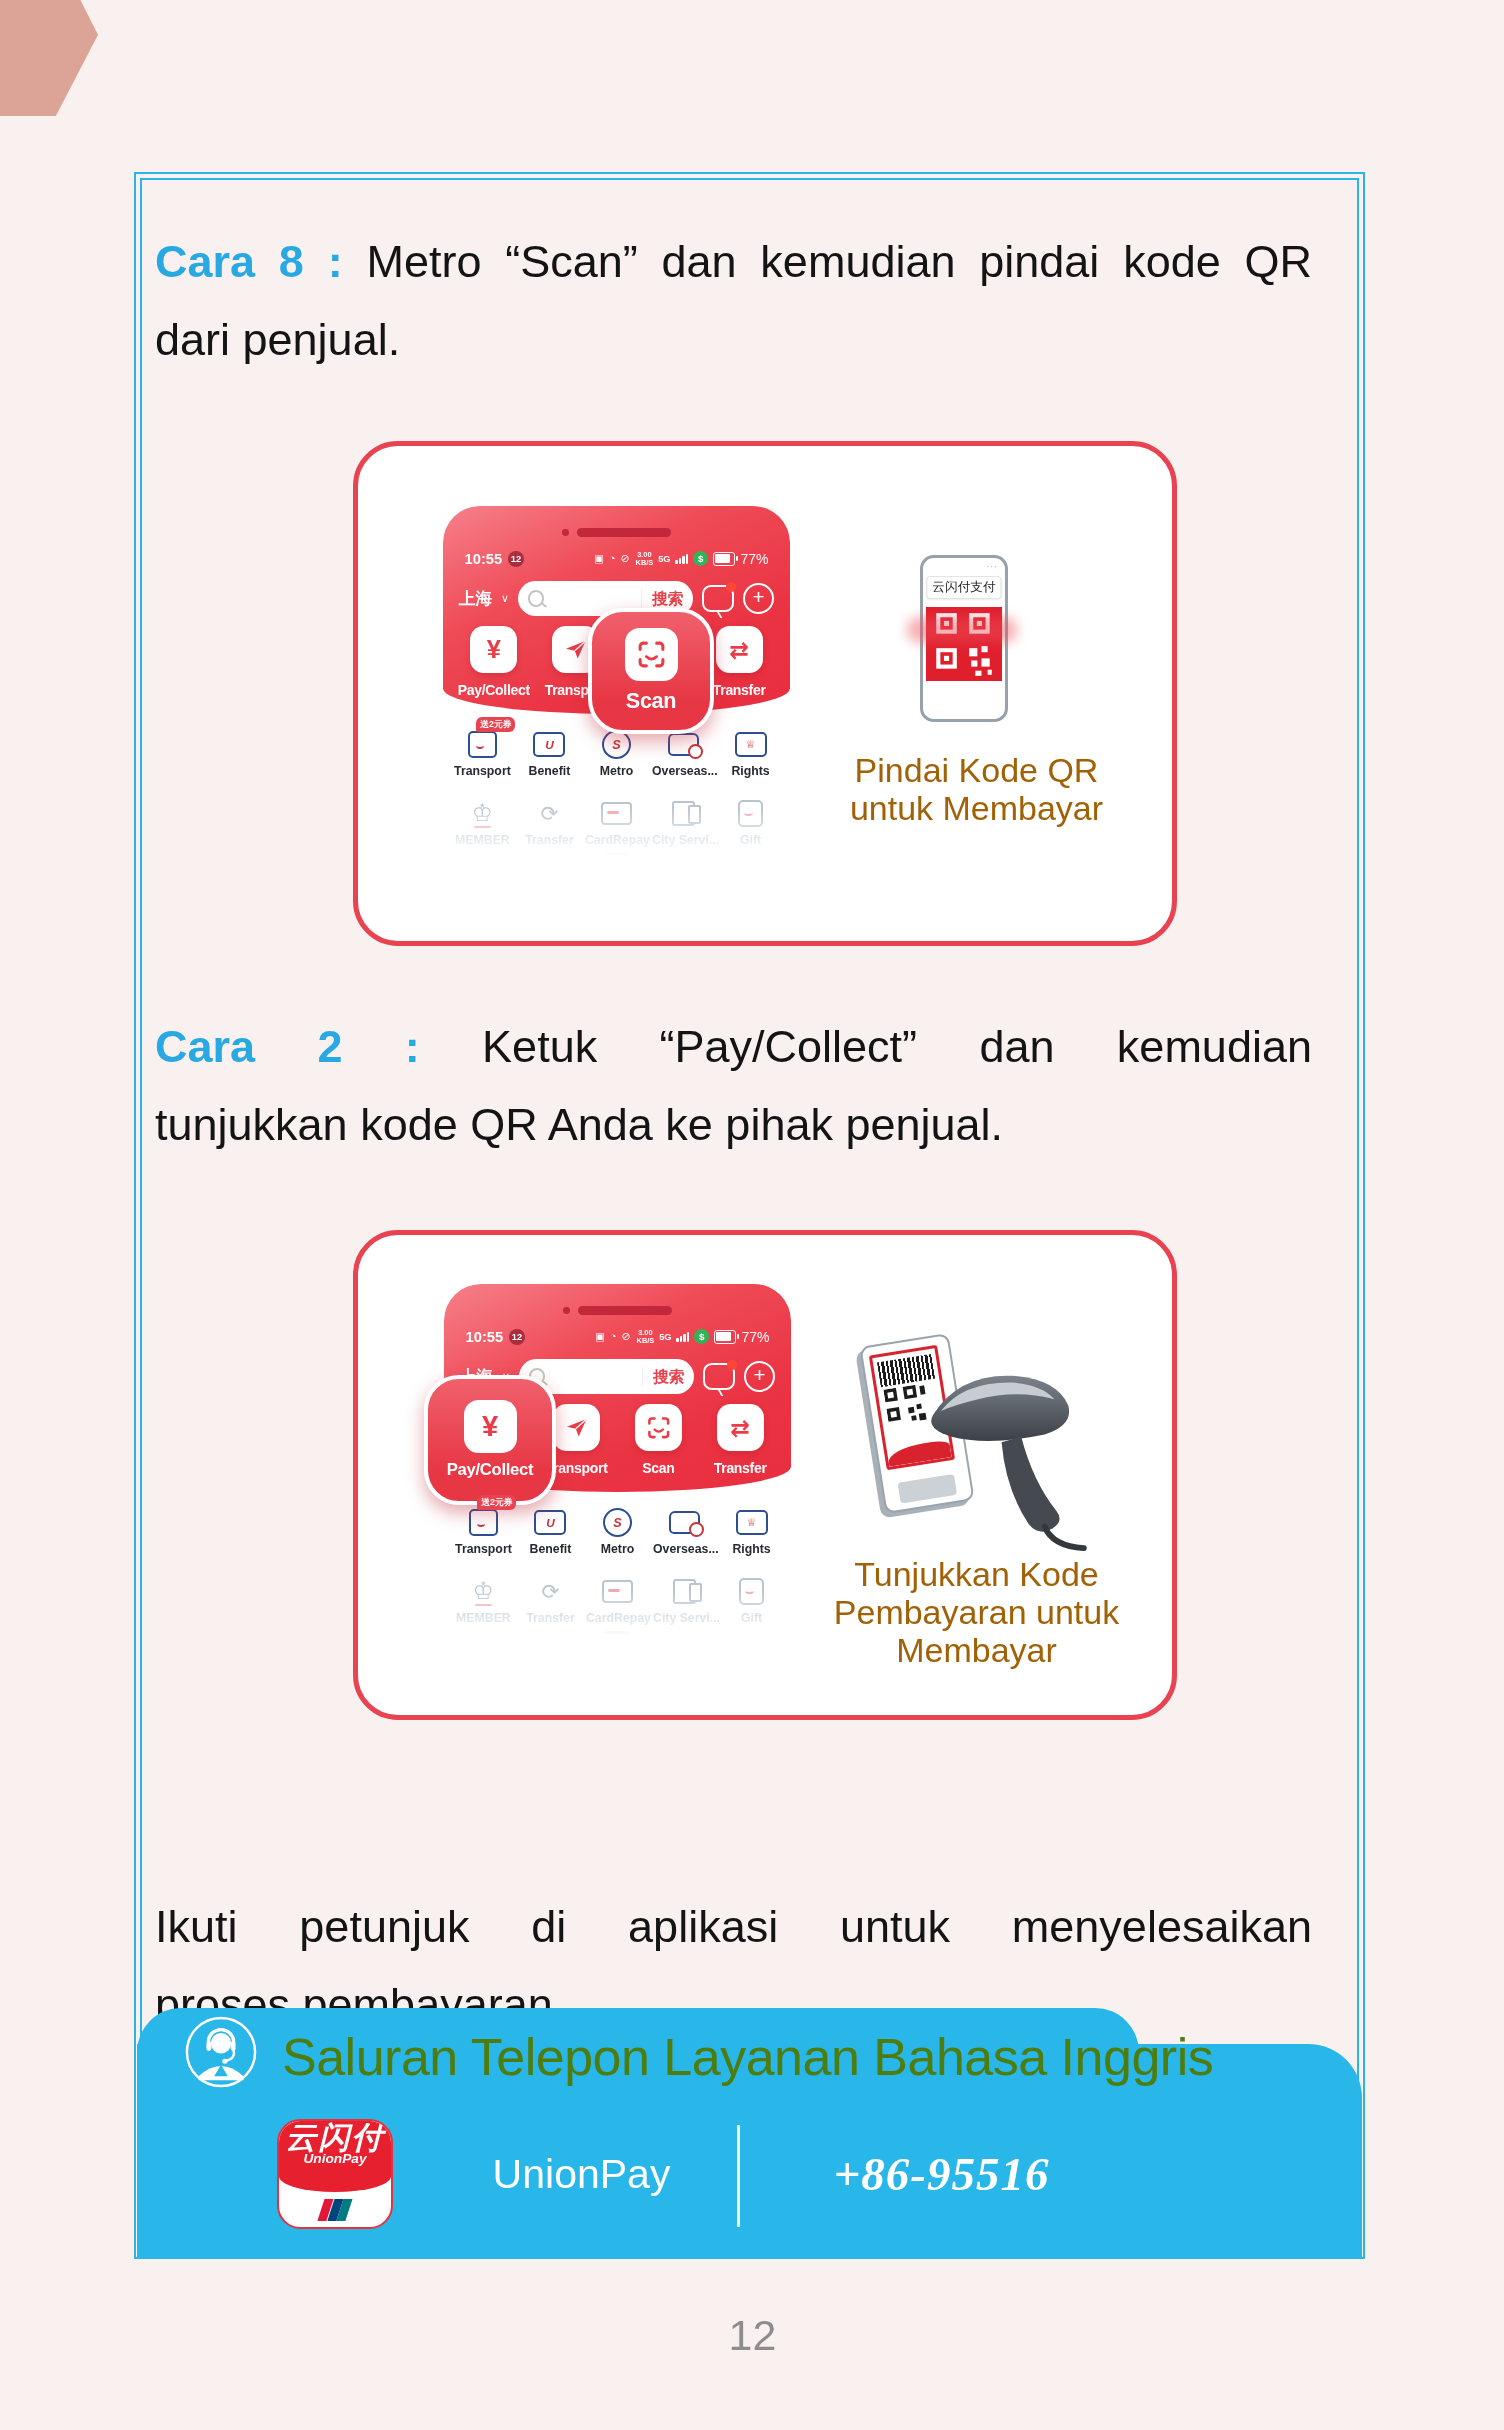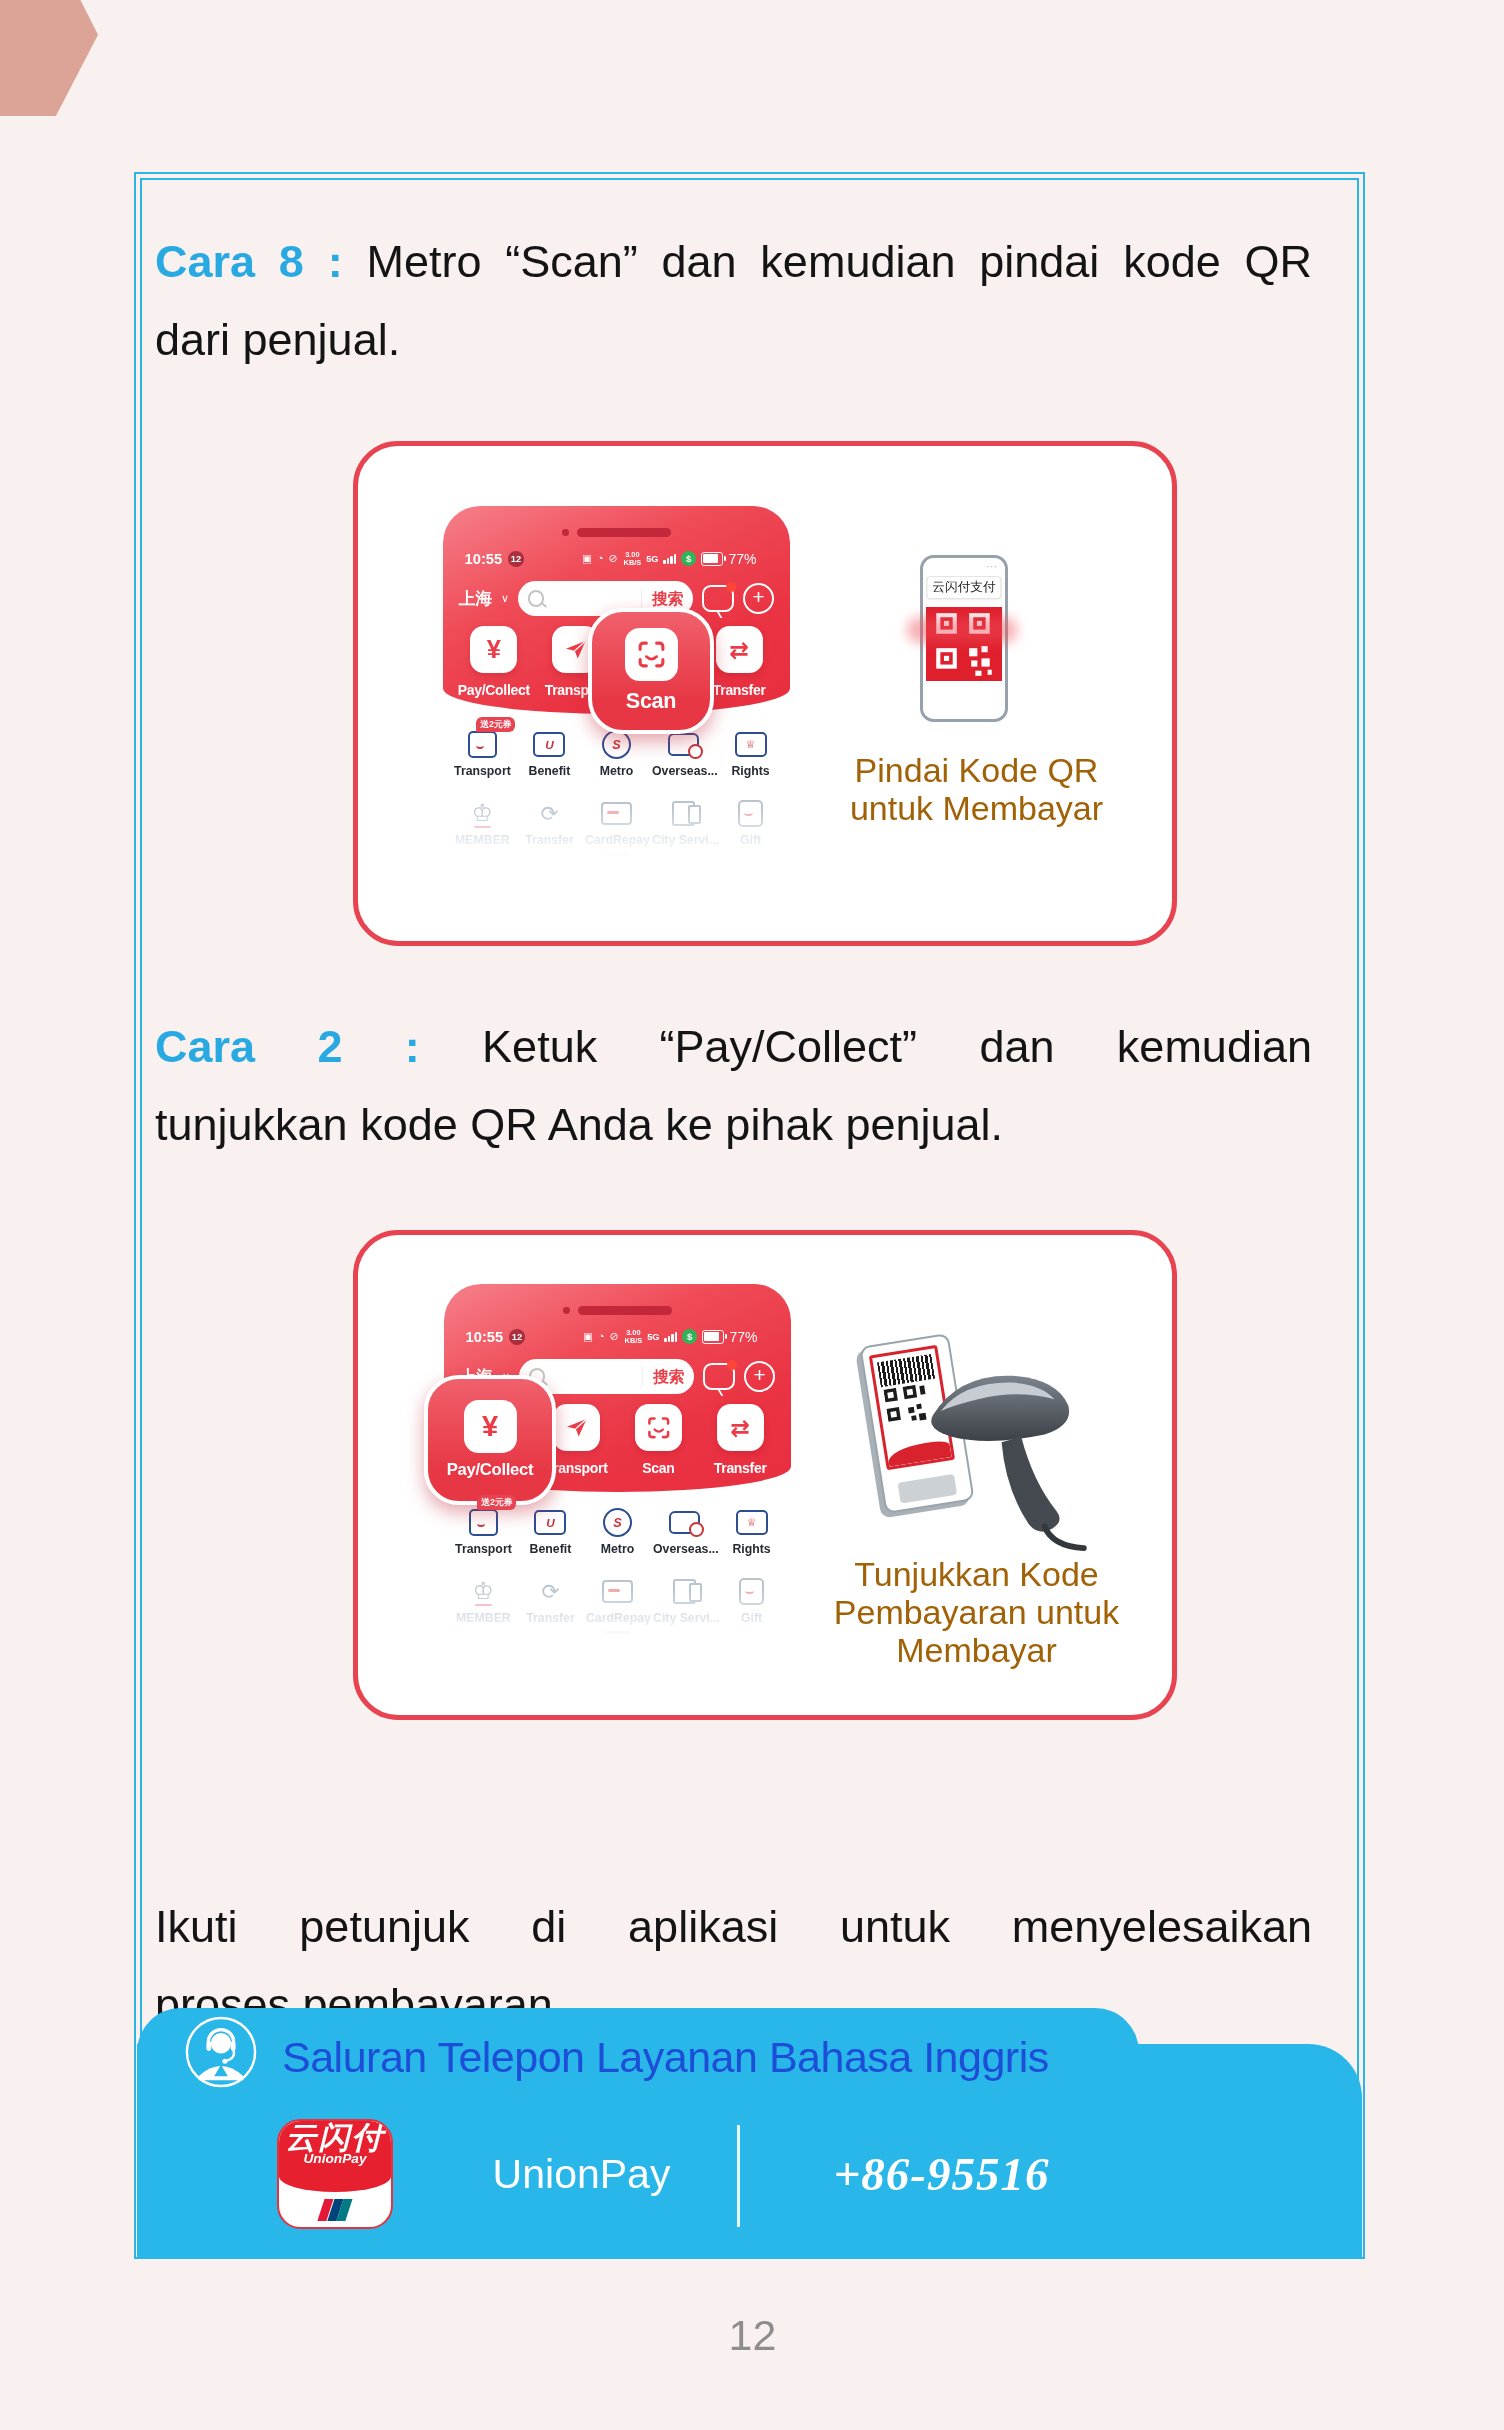--- a/index.html
+++ b/index.html
@@ -24,21 +24,21 @@
   
   .phone{width:347px;overflow:hidden;border-radius:37px 37px 0 0;background:#fff;}
   .phone1{left:443px;top:506px;height:365px;}
   .phone2{left:444px;top:1284px;height:370px;}
   .ph-red{position:absolute;left:0;top:0;width:347px;height:208px;
     border-radius:35px 35px 50% 50% / 35px 35px 25.5px 25.5px;
     background:linear-gradient(155deg,#f6808a 0%,#ef4b57 35%,#ea3343 70%,#e82e3e 100%);}
   .ph-notch{position:absolute;top:21.6px;left:0;right:0;display:flex;justify-content:center;align-items:center;gap:7.8px;}
   .ph-notch .nd{width:6.9px;height:6.9px;border-radius:50%;background:#c2273a;}
   .ph-notch .np{width:94px;height:9.8px;border-radius:5.9px;background:#c2273a;}
-  .ph-status{position:absolute;top:43px;left:0;right:12px;height:19.6px;padding:0 21.6px;display:flex;justify-content:space-between;align-items:center;color:#fff;}
+  .ph-status{position:absolute;top:43px;left:0;right:0;height:19.6px;padding:0 21.6px;display:flex;justify-content:space-between;align-items:center;color:#fff;}
   .st-left{display:flex;align-items:center;gap:5.9px;font-size:14.7px;font-weight:bold;}
   .st-badge{font-style:normal;width:15.7px;height:15.7px;border-radius:50%;background:rgba(110,10,25,.55);font-size:9.3px;display:flex;align-items:center;justify-content:center;font-weight:bold;}
   .st-right{display:flex;align-items:center;gap:4.9px;}
   .st-ic{font-style:normal;font-size:10.8px;letter-spacing:1px;opacity:.95;}
   .st-kbs{font-style:normal;display:flex;flex-direction:column;line-height:7.4px;font-size:7.4px;font-weight:bold;text-align:center;}
   .st-kbs em{font-style:normal;}
   .st-5g{font-style:normal;font-size:9.3px;font-weight:bold;}
   .st-bars{font-style:normal;display:flex;align-items:flex-end;gap:1px;}
   .st-bars u{display:block;width:2.5px;background:#fff;border-radius:1px;}
   .st-bars u:nth-child(1){height:3.9px;} .st-bars u:nth-child(2){height:5.9px;}
@@ -121,21 +121,21 @@
   .gfx-phone{left:872px;top:1339px;width:86px;height:165px;background:#fff;border:2.9px solid #9aa4ab;border-radius:9.8px;
     transform:rotate(-9deg);box-shadow:-4.9px 3.9px 0 0 #a9b1b8;z-index:2;}
   .gfx-scr{position:absolute;left:5.9px;top:7.8px;width:63px;height:110px;border:3.9px solid #d8232f;border-radius:2.9px;background:#fff;overflow:hidden;}
   .gfx-bar{margin:4.9px 3.9px 0 3.9px;height:25.5px;background:repeating-linear-gradient(90deg,#1c1c1c 0 2px,#fff 2px 3.9px,#1c1c1c 3.9px 6.9px,#fff 6.9px 8.8px);}
   .gfx-wave{position:absolute;left:0;right:0;bottom:0;height:17.6px;background:#d8232f;border-radius:60% 30% 0 0/13.7px 5.9px 0 0;}
   .gfx-btn{position:absolute;left:50%;transform:translateX(-50%);bottom:5.9px;width:57px;height:21.6px;background:#ccd1d6;border-radius:3.9px;}
   .gfx-scanner{left:919px;top:1364px;width:173px;height:188px;z-index:4;}
   
   .f-tab{left:137px;top:2008px;width:1002px;height:88px;background:#29b6e8;border-radius:44px 44px 0 0;}
   .f-body{left:137px;top:2044px;width:1225px;height:214px;background:#29b6e8;border-radius:0 54px 0 0;}
-  .f-title{left:282px;top:2019px;width:882px;height:76px;line-height:76px;color:#1d4ed8;font-size:43px;letter-spacing:-0.5px;white-space:nowrap;z-index:2;}
+  .f-title{left:282px;top:2019px;width:882px;height:76px;line-height:76px;color:#4d7c0f;font-size:52px;letter-spacing:-0.5px;white-space:nowrap;z-index:2;}
   .headset{left:184px;top:2015px;width:74px;height:74px;z-index:2;}
   .appicon{left:277px;top:2119px;width:112px;height:106px;background:#fff;border:2px solid #e6313f;border-radius:23.5px;overflow:hidden;z-index:2;}
   .ai-red{position:absolute;left:0;top:0;right:0;height:71px;background:#e6202f;border-radius:0 0 50% 50%/0 0 15.7px 15.7px;
     display:flex;flex-direction:column;align-items:center;color:#fff;}
   .ai-cn{margin-top:3px;font-size:31px;font-weight:bold;letter-spacing:2px;line-height:27.4px;font-style:italic;}
   .ai-en{font-size:13.7px;font-weight:bold;font-style:italic;line-height:15.7px;}
   .ai-stripes{position:absolute;bottom:6.9px;left:0;right:0;display:flex;justify-content:center;gap:1px;}
   .ai-stripes i{width:8.8px;height:21.6px;transform:skewX(-18deg);display:block;}
   .ai-stripes i:nth-child(1){background:#e21836;}
   .ai-stripes i:nth-child(2){background:#00447c;}

